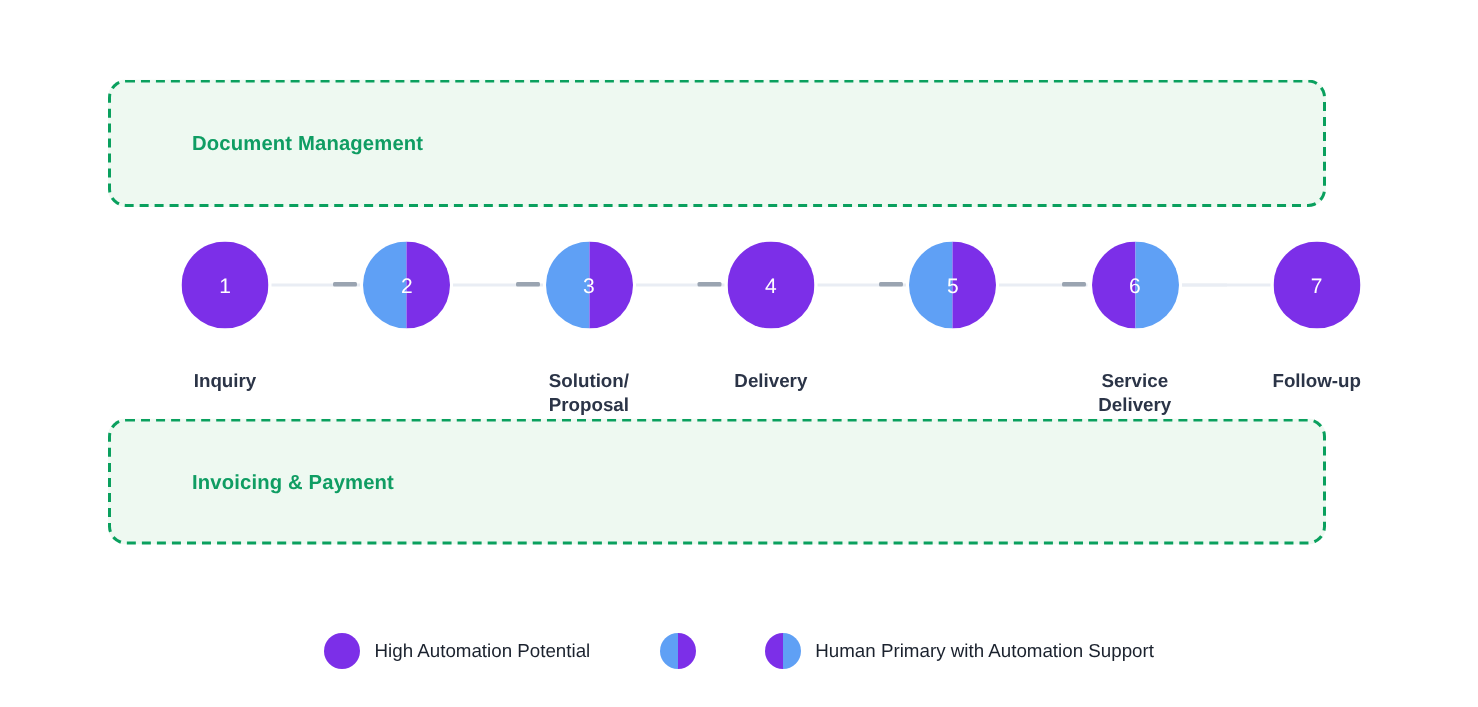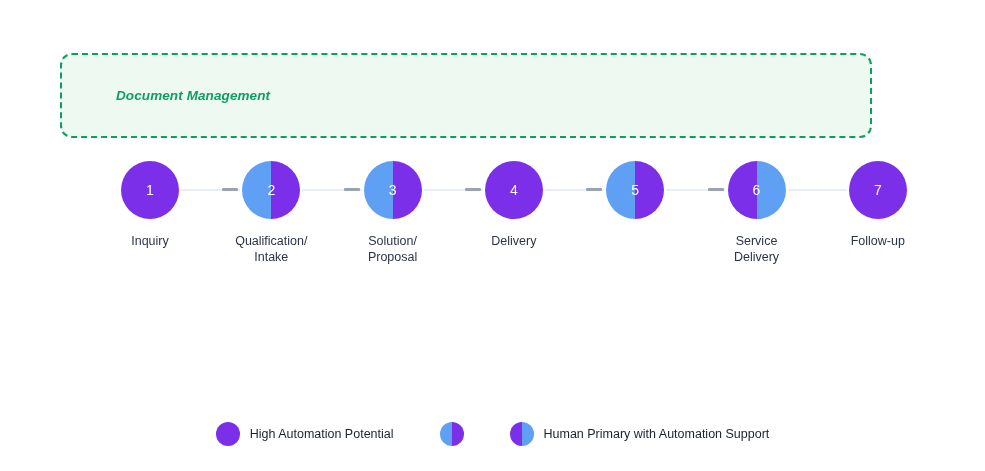--- a/index.html
+++ b/index.html
@@ -16,29 +16,28 @@
   }
   #canvas {
     position: relative;
     width: 985px;
     height: 471px;
   }
 
   
   .band {
     position: absolute;
-    left: 60px;
+    left: 72px;
     width: 812px;
     box-sizing: border-box;
     background: #eef9f1;
     border: 2px dashed #0aa05e;
     border-radius: 12px;
     display: flex;
     align-items: center;
-    font-style: italic;
   }
   .band-top    { top: 53px;  height: 85px; }
   .band-bottom { top: 279px; height: 84px; }
   .band-label {
     margin-left: 54px;
     font-size: 13.5px;
     font-weight: bold;
     color: #0f9d63;
     letter-spacing: 0.1px;
     white-space: nowrap;
@@ -87,28 +86,29 @@
   .node .half.right { right: 0; }
   .node .num {
     position: relative;
     z-index: 2;
     color: #ffffff;
     font-size: 14px;
     font-weight: normal;
     line-height: 1;
   }
   .step-label {
-    margin-top: 14px;
+    margin-top: 27px;
     width: 118px;
     margin-left: -30px;
     text-align: center;
     font-size: 12.5px;
     line-height: 16px;
     color: #2b3447;
     white-space: pre-line;
+    font-weight: bold;
   }
 
   
   .legend {
     position: absolute;
     top: 422px;
     left: 0;
     width: 985px;
     display: flex;
     justify-content: center;
@@ -144,20 +144,23 @@
 </style>
 </head>
 <body>
 
 <div id="canvas">
 
   <div class="band band-top">
     <span class="band-label">Document Management</span>
   </div>
 
+  <div class="band band-bottom">
+    <span class="band-label">Invoicing &amp; Payment</span>
+  </div>
 
   <div id="connector-layer">
       <div class="connector" style="left: 181px; width: 59.3px;"></div>
       <div class="arrow-stub" style="left: 222.3px;"></div>
       <div class="connector" style="left: 302.3px; width: 59.3px;"></div>
       <div class="arrow-stub" style="left: 343.6px;"></div>
       <div class="connector" style="left: 423.6px; width: 59.3px;"></div>
       <div class="arrow-stub" style="left: 464.9px;"></div>
       <div class="connector" style="left: 544.9px; width: 59.3px;"></div>
       <div class="arrow-stub" style="left: 586.2px;"></div>
@@ -175,22 +178,20 @@
           <span class="num">1</span>
         </div>
         <div class="step-label">Inquiry</div>
       </div>
       <div class="step" style="left: 271.3px;">
         <div class="node">
           <div class="half left" style="background: rgb(95, 160, 245);"></div>
           <div class="half right" style="background: rgb(124, 47, 232);"></div>
           <span class="num">2</span>
         </div>
-        <div class="step-label">Qualification/
-Intake</div>
       </div>
       <div class="step" style="left: 392.6px;">
         <div class="node">
           <div class="half left" style="background: rgb(95, 160, 245);"></div>
           <div class="half right" style="background: rgb(124, 47, 232);"></div>
           <span class="num">3</span>
         </div>
         <div class="step-label">Solution/
 Proposal</div>
       </div>

